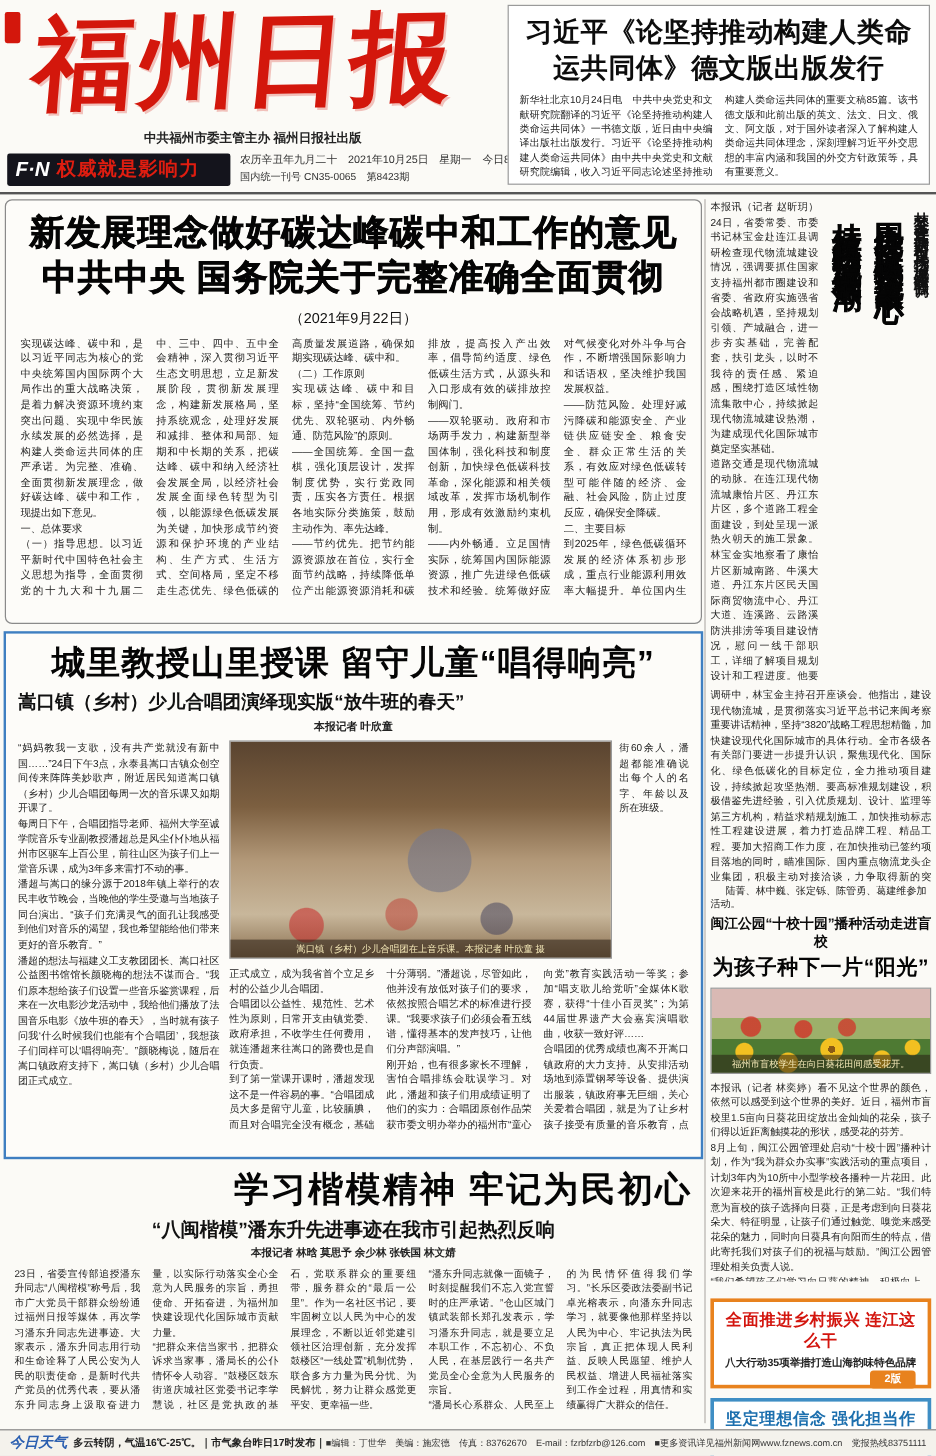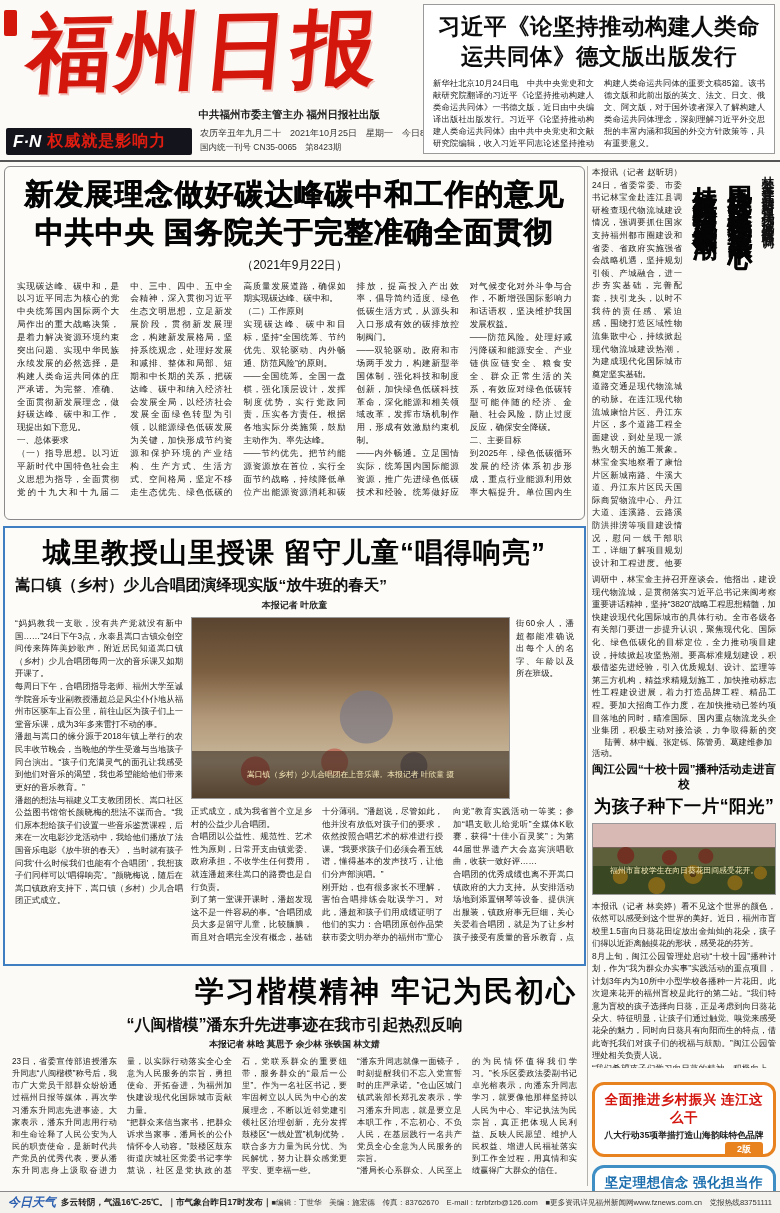--- a/index.html
+++ b/index.html
@@ -3,21 +3,21 @@
 <meta charset="utf-8">
 <style>
   * { margin:0; padding:0; box-sizing:border-box; }
   html,body { background:#e9e7e1; }
   body { font-family:"Liberation Sans", sans-serif; }
   .page { position:relative; width:780px; height:1213px; margin:0 auto; background:#fbfaf6; overflow:hidden; color:#1c1c1c; }
 
   
   .seal { position:absolute; left:4px; top:10px; width:13px; height:26px; background:#d3170c; border-radius:2px; }
   .masthead-title { position:absolute; left:28px; top:-6px; width:400px; font-size:84px; font-weight:900; color:#d3170c; letter-spacing:4px; transform:skewX(-6deg) rotate(-1deg); text-shadow:2px 2px 0 rgba(211,23,12,.25); white-space:nowrap; }
-  .masthead-publisher { position:absolute; left:120px; top:108px; width:260px; text-align:right; font-size:10.5px; font-weight:bold; color:#222; }
+  .masthead-publisher { position:absolute; left:120px; top:108px; width:260px; text-align:left; font-size:10.5px; font-weight:bold; color:#222; }
   .fn-bar { position:absolute; left:6px; top:128px; width:186px; height:27px; background:#14141c; display:flex; align-items:center; padding:0 7px; border-radius:2px; }
   .fn-logo { color:#fff; font-weight:900; font-size:17px; font-style:italic; margin-right:6px; }
   .fn-slogan { color:#e01d10; font-weight:900; font-size:16px; letter-spacing:1px; }
   .date-block { position:absolute; left:200px; top:127px; width:260px; font-size:8.5px; color:#333; line-height:1.55; }
   .date-line1 { font-size:9px; }
   .top-right-box { position:absolute; right:5px; top:4px; width:352px; height:150px; border:1px solid #9a9a9a; background:#fff; padding:7px 9px 5px; }
   .trb-headline { font-size:22.5px; font-weight:900; text-align:center; line-height:1.32; letter-spacing:.5px; color:#0c0c0c; }
   .trb-body { margin-top:6px; column-count:2; column-gap:10px; font-size:8.3px; line-height:1.45; text-align:justify; color:#222; height:78px; overflow:hidden; }
   .header-rule { position:absolute; left:0; top:160px; width:780px; height:2px; background:#555; }
 
@@ -47,21 +47,21 @@
   .choir-left { width:168px; font-size:8.4px; line-height:1.5; text-align:justify; white-space:pre-line; height:330px; overflow:hidden; color:#1b1b1b; }
   .choir-right { flex:1; display:flex; flex-direction:column; }
   .choir-right-top { display:flex; gap:6px; }
   .choir-photo { position:relative; flex:1; height:182px; border:1px solid #999;
     background:
       radial-gradient(circle at 20% 85%, rgba(200,40,40,.55) 0 14px, transparent 15px),
       radial-gradient(circle at 45% 80%, rgba(190,60,50,.5) 0 13px, transparent 14px),
       radial-gradient(circle at 70% 82%, rgba(60,60,90,.5) 0 13px, transparent 14px),
       radial-gradient(circle at 55% 55%, rgba(120,120,135,.65) 0 26px, transparent 27px),
       linear-gradient(180deg, #5a4430 0%, #7c5f40 30%, #b29878 55%, #c8b79b 80%, #8a6f50 100%); }
-  .photo-caption { position:absolute; left:0; right:0; bottom:0; background:rgba(40,30,20,.55); color:#f5e9b8; font-size:7.8px; padding:18px 6px; text-align:center; }
+  .photo-caption { position:absolute; left:0; right:0; bottom:0; background:rgba(40,30,20,.55); color:#f5e9b8; font-size:7.8px; padding:2px 6px; text-align:center; }
   .choir-narrow { width:58px; font-size:8.4px; line-height:1.5; text-align:justify; overflow:hidden; height:182px; color:#1b1b1b; }
   .choir-bottom { margin-top:6px; column-count:3; column-gap:10px; font-size:8.4px; line-height:1.5; text-align:justify; white-space:pre-line; height:140px; overflow:hidden; color:#1b1b1b; }
 
   
   .sunflower { position:absolute; left:592px; top:762px; width:184px; height:314px; }
   .sun-kicker { font-size:11.5px; font-weight:900; text-align:center; color:#0a0a0a; }
   .sun-h1 { font-size:17.5px; font-weight:900; text-align:center; margin-top:2px; letter-spacing:.5px; color:#050505; }
   .sun-photo { position:relative; margin-top:5px; height:72px; border:1px solid #999;
     background:
       radial-gradient(circle at 15% 75%, #f2c021 0 7px, transparent 8px),
@@ -77,21 +77,21 @@
 
   
   .model-article { position:absolute; left:4px; top:970px; width:581px; height:218px; padding:2px 8px; }
   .model-h1 { font-size:29px; font-weight:900; text-align:right; letter-spacing:2px; color:#050505; }
   .model-sub { font-size:16px; font-weight:bold; text-align:center; margin-top:3px; color:#111; }
   .model-byline { font-size:8.8px; font-weight:bold; text-align:center; margin:3px 0 5px; color:#222; }
   .model-body { column-count:5; column-gap:10px; font-size:8.2px; line-height:1.48; text-align:justify; white-space:pre-line; height:128px; overflow:hidden; color:#1b1b1b; }
 
   
   .promos { position:absolute; left:592px; top:1082px; width:184px; }
-  .promo { position:relative; border-radius:12px; padding:6px 8px 12px; background:#fff; margin-bottom:8px; }
+  .promo { position:relative; border-radius:0; padding:6px 8px 12px; background:#fff; margin-bottom:8px; }
   .promo-1 { border:3px solid #e8821e; }
   .promo-2 { border:3px solid #3f8ec4; }
   .promo-title { font-size:13.5px; font-weight:900; text-align:center; letter-spacing:.5px; }
   .promo-1 .promo-title { color:#d3150e; }
   .promo-2 .promo-title { color:#1c6fae; }
   .promo-sub { font-size:8.8px; font-weight:bold; text-align:center; margin-top:3px; color:#222; }
   .promo-tag { position:absolute; right:10px; bottom:-3px; background:#e8821e; color:#fff; font-size:9px; font-weight:bold; padding:1px 12px; border-radius:3px; }
 
   
   .page-footer { position:absolute; left:0; bottom:0; width:780px; height:22px; border-top:1px solid #888; background:#f4f2ec; display:flex; align-items:center; padding:4px 8px; }

